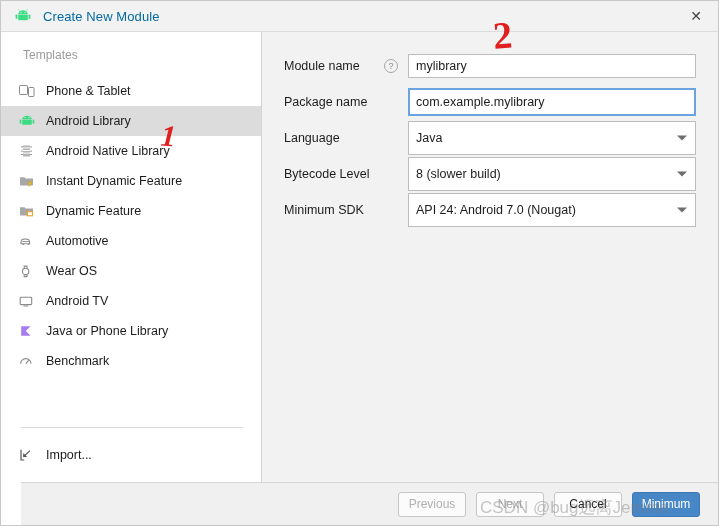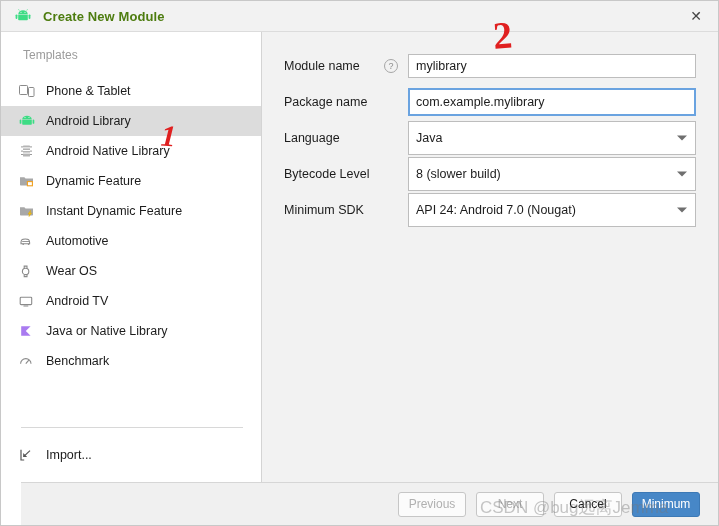--- a/index.html
+++ b/index.html
@@ -42,23 +42,22 @@
     margin-left: 14px;
     margin-right: 12px;
     width: 16px;
     height: 16px;
     display: flex;
     align-items: center;
     justify-content: center;
   }
   .titlebar-title {
     font-size: 13px;
-    color: #4d7c0f;
+    color: #0369a1;
     letter-spacing: .1px;
-    font-weight: bold;
   }
   .titlebar-close {
     position: absolute;
     right: 0;
     top: 0;
     width: 44px;
     height: 29px;
     display: flex;
     align-items: center;
     justify-content: center;
@@ -358,34 +357,34 @@
               <rect x="11" y="10.0" width="2" height="1" fill="#9a9a9a"></rect>
             </svg>
           </span>
           <span class="tpl-label">Android Native Library</span>
         </div>
 
         <div class="tpl-item">
           <span class="tpl-icon">
             <svg width="16" height="14" viewBox="0 0 16 14">
               <path d="M1 3.2h4.4l1.1 1.3H14v6.3a.7.7 0 0 1-.7.7H1.7a.7.7 0 0 1-.7-.7z" fill="#a8a8a8"></path>
+              <path d="M11.6 6.4l-2.5 3.6h1.5l-.6 2.6 2.6-3.7h-1.6z" fill="#f5c518" stroke="#e0a800" stroke-width="0.5"></path>
+            </svg>
+          </span>
+          <span class="tpl-label">Instant Dynamic Feature</span>
+        </div>
+
+        <div class="tpl-item">
+          <span class="tpl-icon">
+            <svg width="16" height="14" viewBox="0 0 16 14">
+              <path d="M1 3.2h4.4l1.1 1.3H14v6.3a.7.7 0 0 1-.7.7H1.7a.7.7 0 0 1-.7-.7z" fill="#a8a8a8"></path>
               <rect x="8.4" y="7.6" width="5" height="4.2" fill="#ffffff" stroke="#f0a020" stroke-width="1.1"></rect>
             </svg>
           </span>
           <span class="tpl-label">Dynamic Feature</span>
-        </div>
-
-        <div class="tpl-item">
-          <span class="tpl-icon">
-            <svg width="16" height="14" viewBox="0 0 16 14">
-              <path d="M1 3.2h4.4l1.1 1.3H14v6.3a.7.7 0 0 1-.7.7H1.7a.7.7 0 0 1-.7-.7z" fill="#a8a8a8"></path>
-              <path d="M11.6 6.4l-2.5 3.6h1.5l-.6 2.6 2.6-3.7h-1.6z" fill="#f5c518" stroke="#e0a800" stroke-width="0.5"></path>
-            </svg>
-          </span>
-          <span class="tpl-label">Instant Dynamic Feature</span>
         </div>
 
         <div class="tpl-item">
           <span class="tpl-icon">
             <svg width="16" height="14" viewBox="0 0 16 14">
               <path d="M2 8.4c0-.8.5-2.3 1-2.8.4-.4 1.5-.6 3.3-.6s2.9.2 3.3.6c.5.5 1 2 1 2.8v1.4H2z" fill="none" stroke="#8a8a8a" stroke-width="1.1"></path>
               <path d="M3.2 7.5h7.4" stroke="#8a8a8a" stroke-width="0.9"></path>
               <circle cx="4.2" cy="10.3" r="0.8" fill="#8a8a8a"></circle>
               <circle cx="9.6" cy="10.3" r="0.8" fill="#8a8a8a"></circle>
             </svg>
@@ -412,21 +411,21 @@
           </span>
           <span class="tpl-label">Android TV</span>
         </div>
 
         <div class="tpl-item">
           <span class="tpl-icon">
             <svg width="16" height="14" viewBox="0 0 16 14">
               <path d="M2.2 2.2h9.4L6.8 7.0l4.8 4.8H2.2z" fill="#a97bf0"></path>
             </svg>
           </span>
-          <span class="tpl-label">Java or Native Library</span>
+          <span class="tpl-label">Java or Phone Library</span>
         </div>
 
         <div class="tpl-item">
           <span class="tpl-icon">
             <svg width="16" height="14" viewBox="0 0 16 14">
               <path d="M1.6 9.8a5.2 5.2 0 0 1 10.4 0" fill="none" stroke="#8a8a8a" stroke-width="1.1"></path>
               <path d="M6.8 9.6L9.8 6.2" stroke="#8a8a8a" stroke-width="1.1"></path>
             </svg>
           </span>
           <span class="tpl-label">Benchmark</span>

